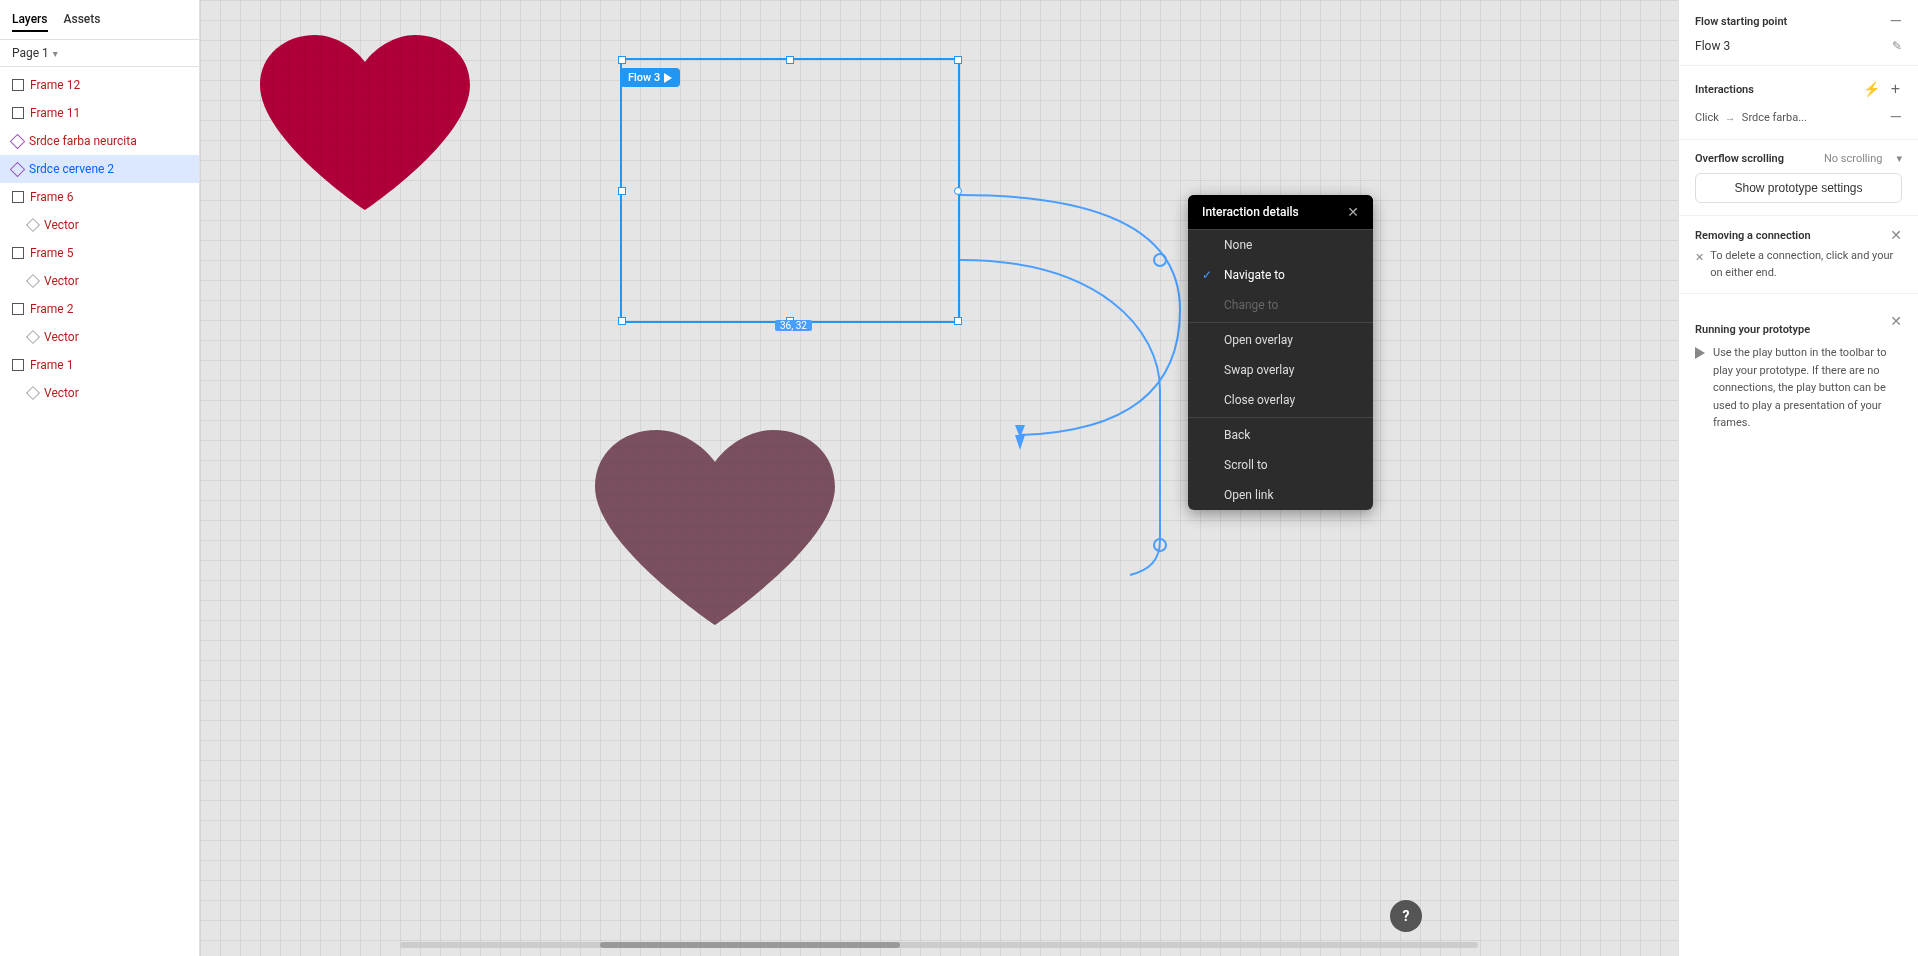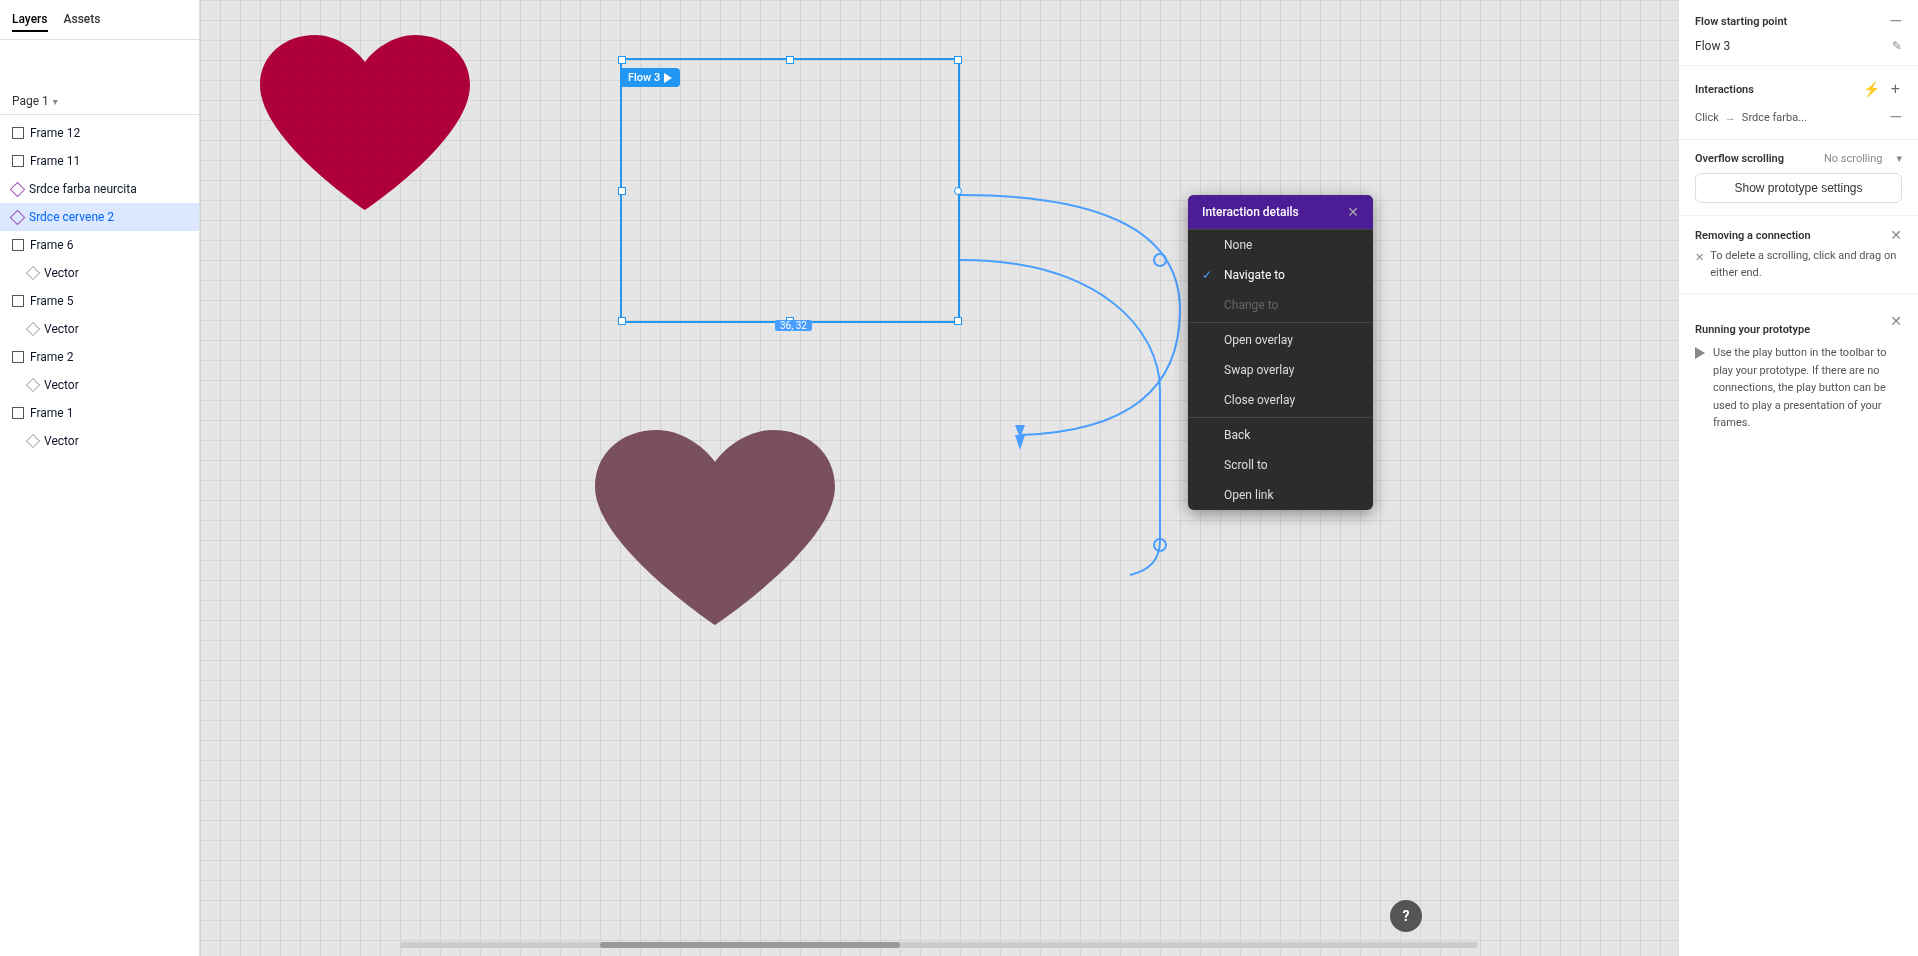--- a/index.html
+++ b/index.html
@@ -36,31 +36,30 @@
     }
     .page-selector {
       display: flex;
       align-items: center;
       padding: 6px 12px;
       border-bottom: 1px solid #e0e0e0;
       cursor: pointer;
       font-size: 12px;
       color: #333;
       gap: 4px;
-      margin-top: 48px;
     }
     .page-selector .chevron { font-size: 10px; color: #888; }
     .layer-list { flex: 1; overflow-y: auto; padding: 4px 0; }
     .layer-item {
       display: flex;
       align-items: center;
       padding: 3px 8px 3px 12px;
       cursor: pointer;
       font-size: 12px;
-      color: #0f172a;
+      color: #b91c1c;
       height: 28px;
       gap: 6px;
     }
     .layer-item.selected { background: #dce8ff; color: #0066ff; }
     .layer-item.indented { padding-left: 28px; }
     .frame-icon-box {
       width: 12px; height: 12px;
       border: 1.5px solid #555;
       flex-shrink: 0;
     }
@@ -400,21 +399,21 @@
       border-radius: 6px;
       overflow: hidden;
       z-index: 100;
       box-shadow: 0 4px 16px rgba(0,0,0,0.4);
     }
     .dropdown-header {
       display: flex;
       align-items: center;
       justify-content: space-between;
       padding: 10px 14px;
-      background: #4c1d95;
+      background: #000000;
       border-bottom: 1px solid #444;
     }
     .dropdown-title {
       font-size: 12px;
       font-weight: 500;
       color: #fff;
     }
     .dropdown-close {
       background: none;
       border: none;
@@ -672,21 +671,21 @@
     <button class="show-prototype-btn">Show prototype settings</button>
   </div>
 
   <div class="tip-panel">
     <div class="tip-header">
       <span class="tip-title">Removing a connection</span>
       <button class="close-x">✕</button>
     </div>
     <div class="tip-body">
       <span class="tip-icon">✕</span>
-      <span>To delete a scrolling, click and drag on either end.</span>
+      <span>To delete a connection, click and your on either end.</span>
     </div>
   </div>
 
   <div class="run-panel">
     <div class="run-header">
       <span class="run-title">Running your prototype</span>
       <button class="close-x">✕</button>
     </div>
     <div class="run-body">
       <div class="play-triangle"></div>

